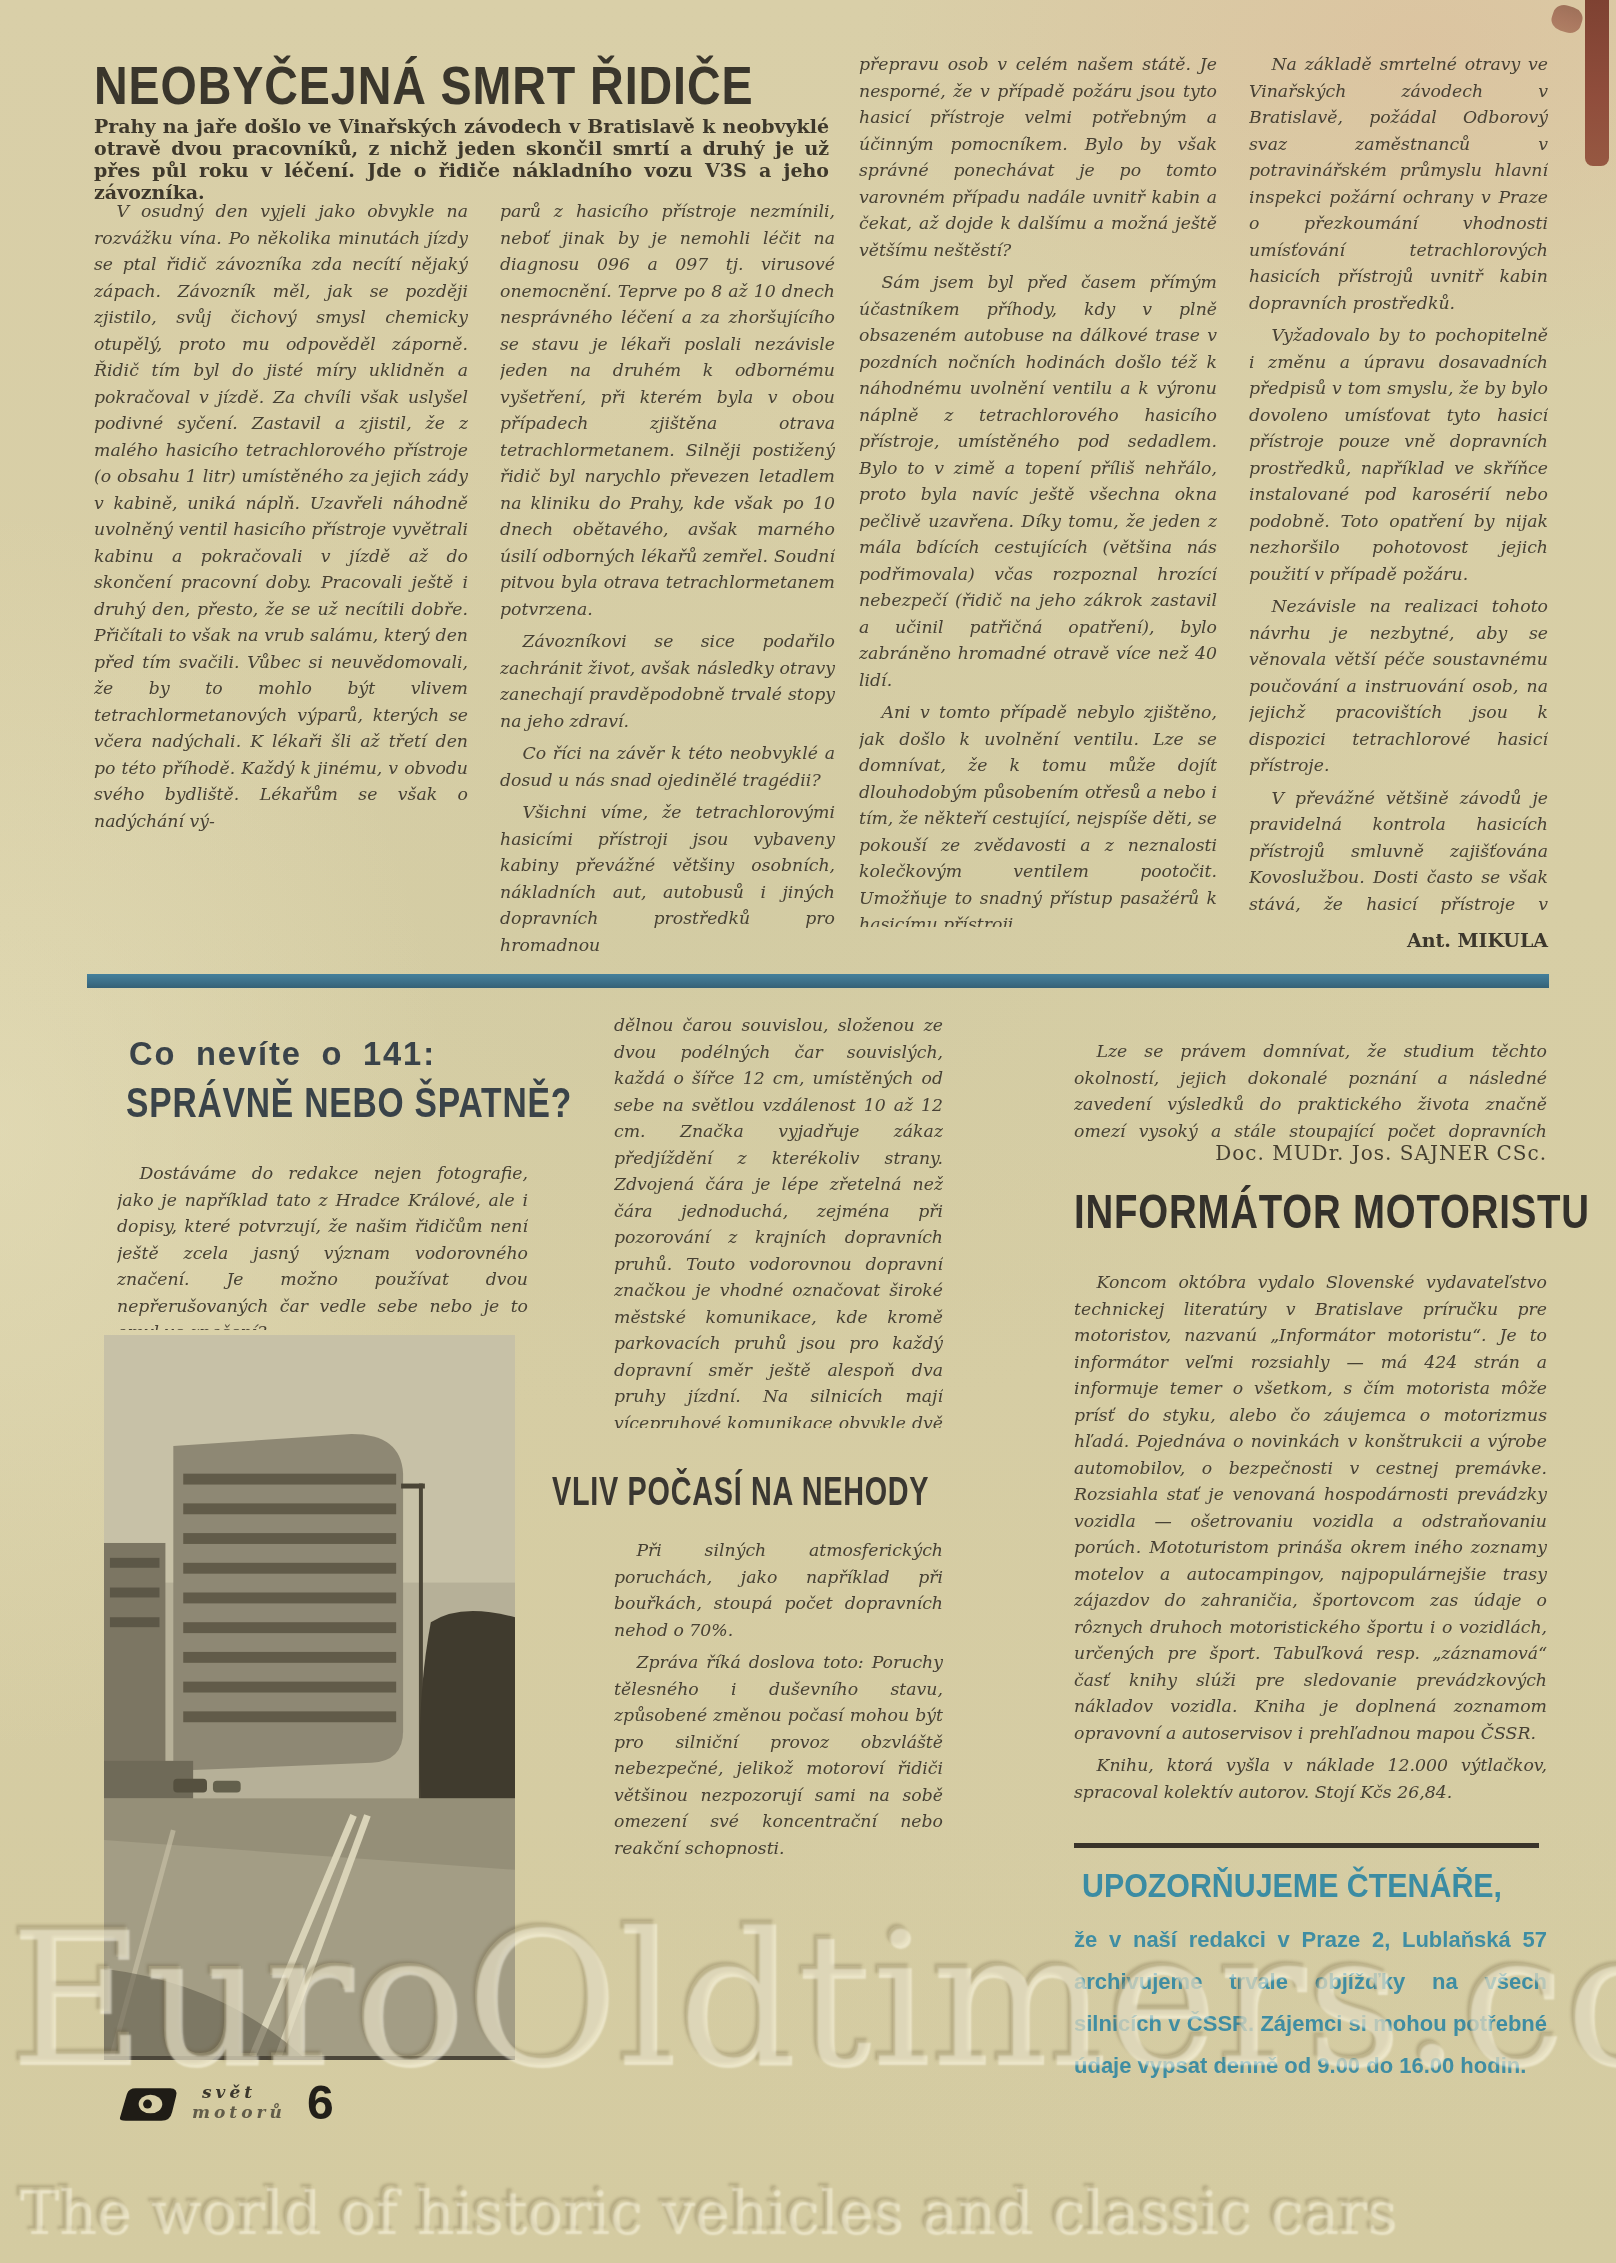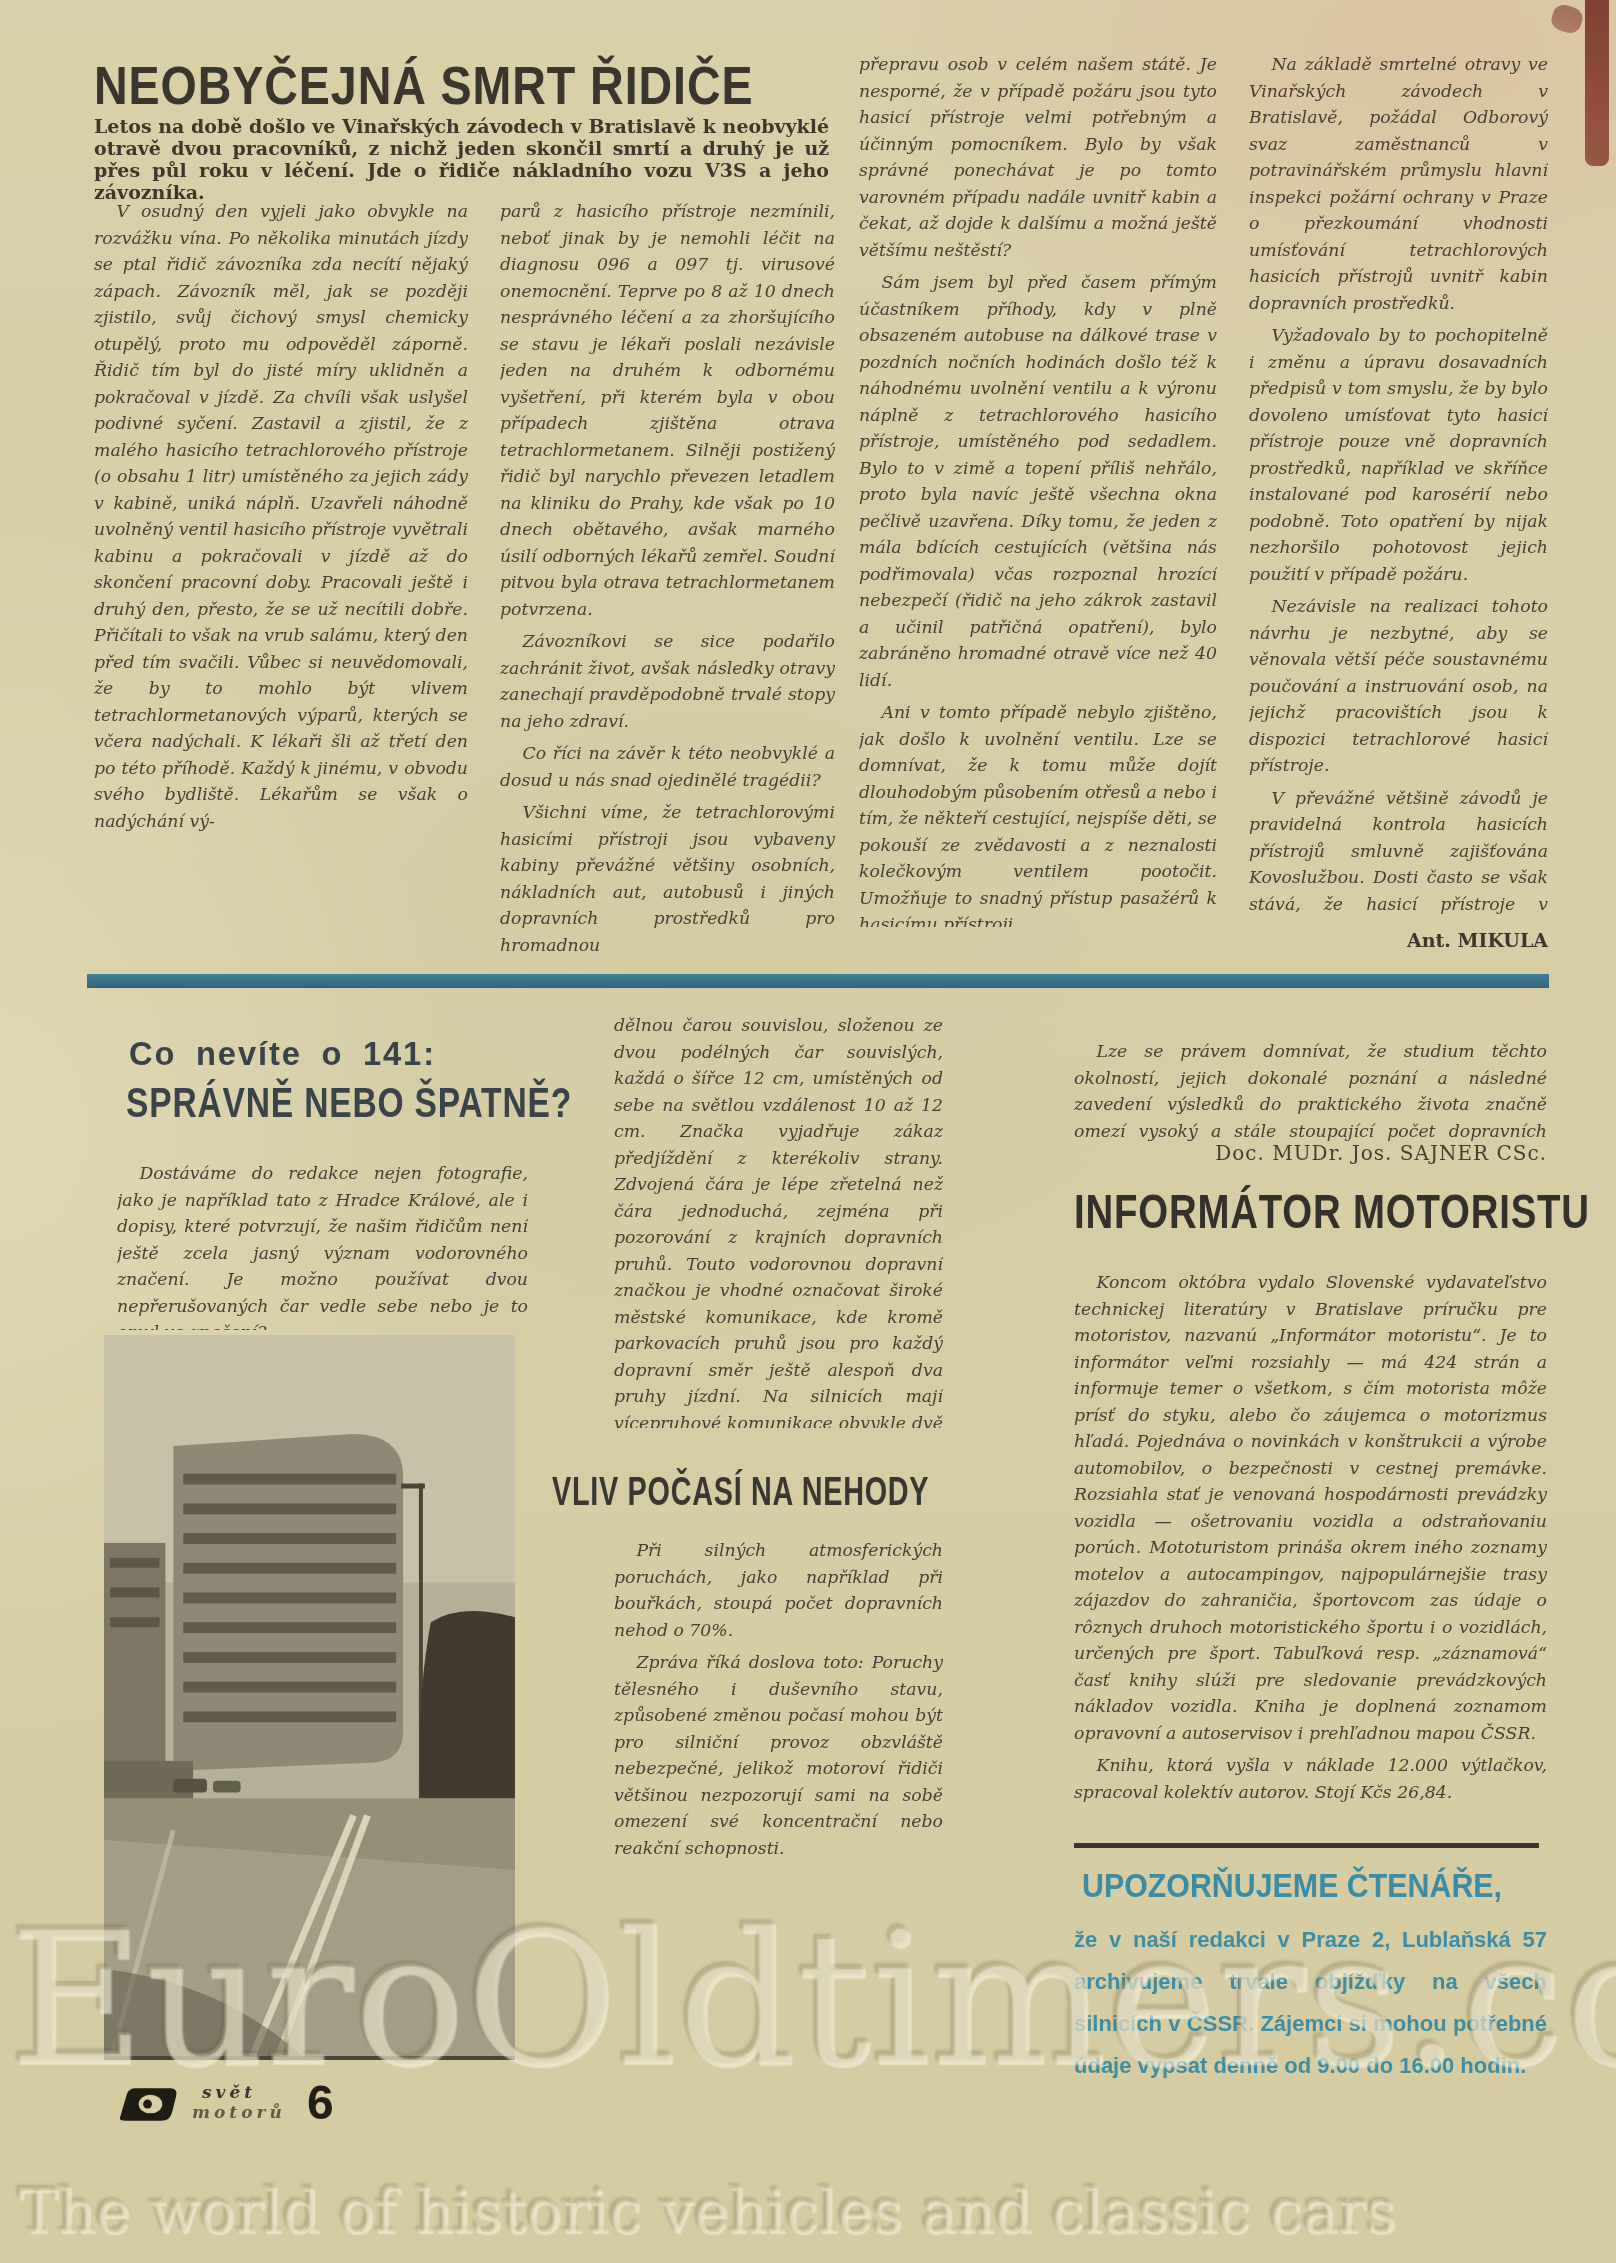--- a/index.html
+++ b/index.html
@@ -35,21 +35,21 @@
 </style>
 </head>
 <body>
 
 <div id="page">
 
   <div class="abs headline" style="left:94px;top:55px;font-size:53px;">
     <span class="hscale" style="transform:scaleX(0.88);letter-spacing:1px;">NEOBYČEJNÁ SMRT ŘIDIČE</span>
   </div>
 
-  <div class="abs lead" style="left:94px;top:115px;width:735px;">Letos na době došlo ve Vinařských závodech v Bratislavě k neobvyklé otravě dvou pracovníků, z nichž jeden skončil smrtí a druhý je už přes půl roku v léčení. Jde o řidiče nákladního vozu V3S a jeho závozníka.</div>
+  <div class="abs lead" style="left:94px;top:115px;width:735px;">Prahy na jaře došlo ve Vinařských závodech v Bratislavě k neobvyklé otravě dvou pracovníků, z nichž jeden skončil smrtí a druhý je už přes půl roku v léčení. Jde o řidiče nákladního vozu V3S a jeho závozníka.</div>
 
   <div class="abs bodytext" style="left:94px;top:198px;width:374px;height:774px;">
     <p>V osudný den vyjeli jako obvykle na rozvážku vína. Po několika minutách jízdy se ptal řidič závozníka zda necítí nějaký zápach. Závozník měl, jak se později zjistilo, svůj čichový smysl chemicky otupělý, proto mu odpověděl záporně. Řidič tím byl do jisté míry uklidněn a pokračoval v jízdě. Za chvíli však uslyšel podivné syčení. Zastavil a zjistil, že z malého hasicího tetrachlorového přístroje (o obsahu 1 litr) umístěného za jejich zády v kabině, uniká náplň. Uzavřeli náhodně uvolněný ventil hasicího přístroje vyvětrali kabinu a pokračovali v jízdě až do skončení pracovní doby. Pracovali ještě i druhý den, přesto, že se už necítili dobře. Přičítali to však na vrub salámu, který den před tím svačili. Vůbec si neuvědomovali, že by to mohlo být vlivem tetrachlormetanových výparů, kterých se včera nadýchali. K lékaři šli až třetí den po této příhodě. Každý k jinému, v obvodu svého bydliště. Lékařům se však o nadýchání vý-</p>
   </div>
 
   <div class="abs bodytext" style="left:500px;top:198px;width:335px;height:774px;">
     <p class="cont">parů z hasicího přístroje nezmínili, neboť jinak by je nemohli léčit na diagnosu 096 a 097 tj. virusové onemocnění. Teprve po 8 až 10 dnech nesprávného léčení a za zhoršujícího se stavu je lékaři poslali nezávisle jeden na druhém k odbornému vyšetření, při kterém byla v obou případech zjištěna otrava tetrachlormetanem. Silněji postižený řidič byl narychlo převezen letadlem na kliniku do Prahy, kde však po 10 dnech obětavého, avšak marného úsilí odborných lékařů zemřel. Soudní pitvou byla otrava tetrachlormetanem potvrzena.</p>
     <p>Závozníkovi se sice podařilo zachránit život, avšak následky otravy zanechají pravděpodobně trvalé stopy na jeho zdraví.</p>
     <p>Co říci na závěr k této neobvyklé a dosud u nás snad ojedinělé tragédii?</p>
     <p>Všichni víme, že tetrachlorovými hasicími přístroji jsou vybaveny kabiny převážné většiny osobních, nákladních aut, autobusů i jiných dopravních prostředků pro hromadnou</p>

